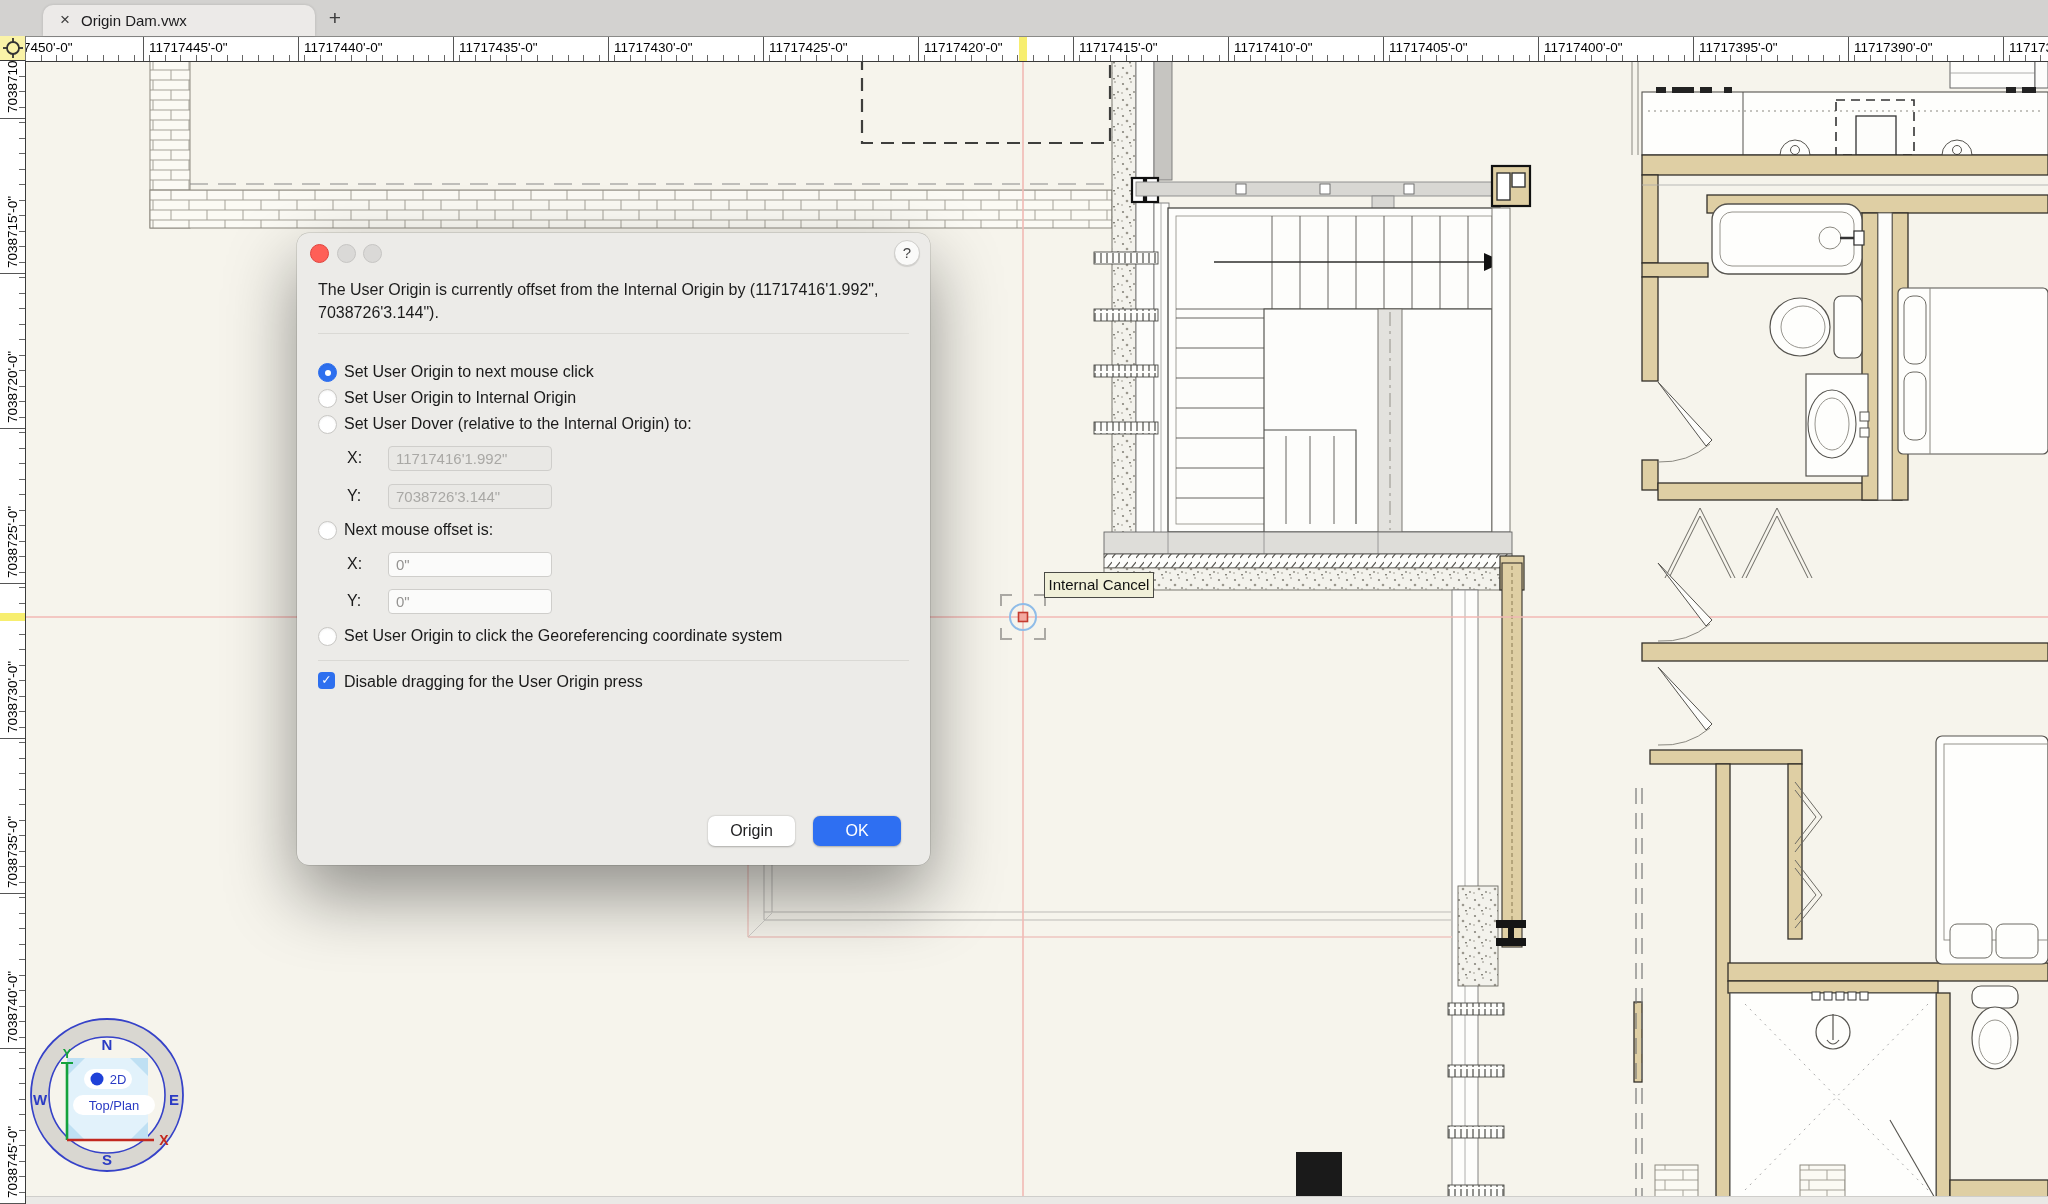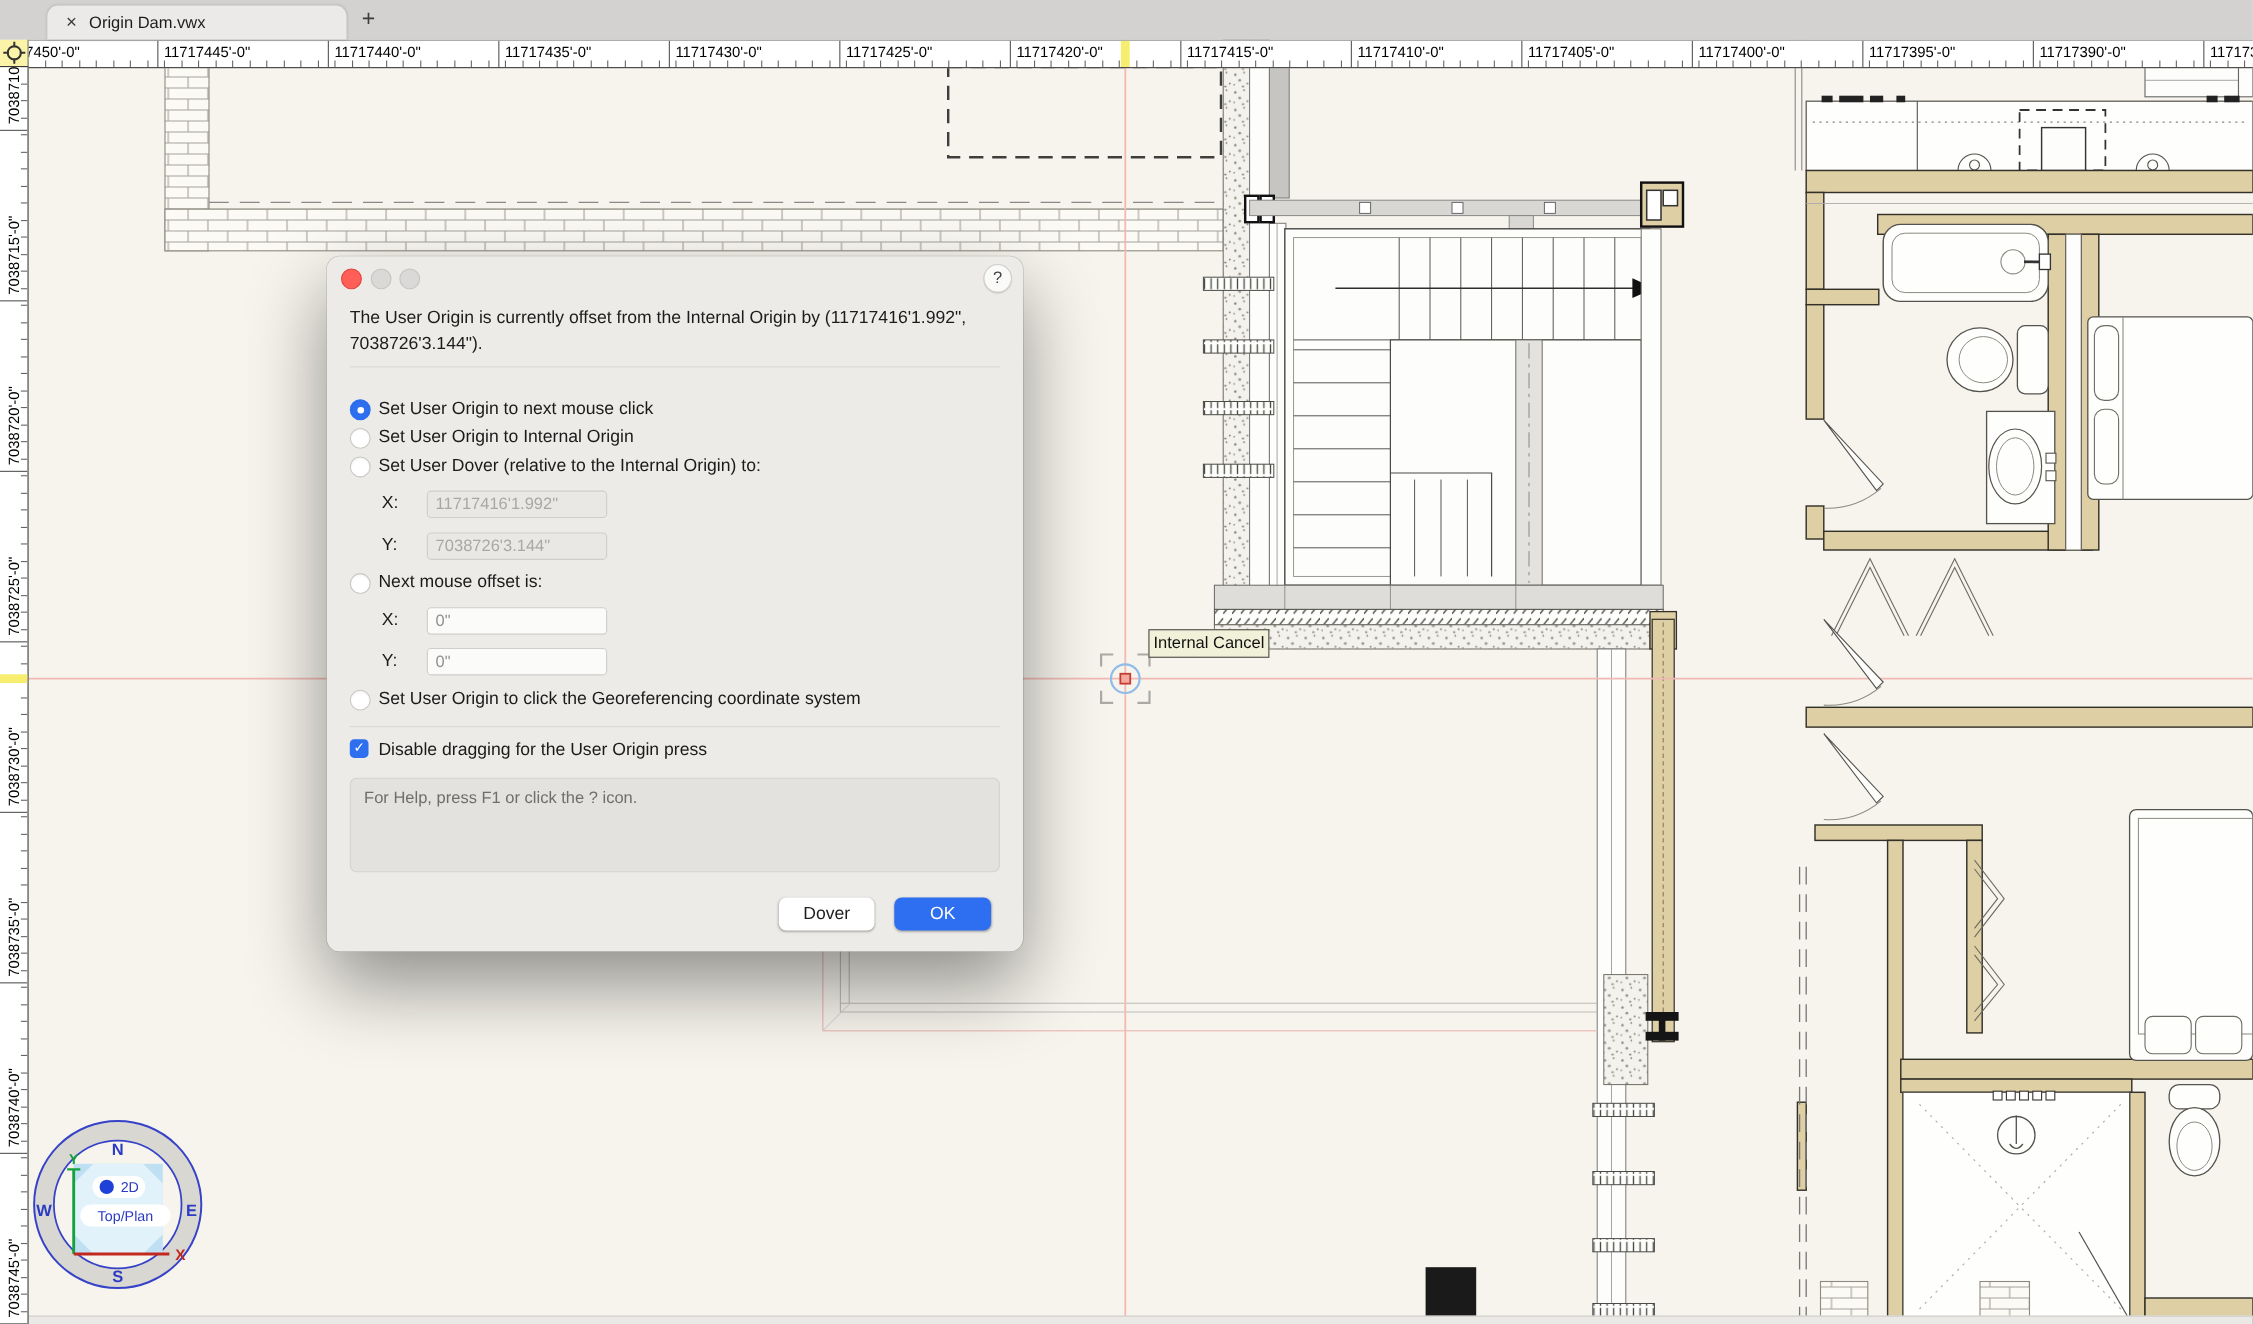--- a/index.html
+++ b/index.html
@@ -714,21 +714,18 @@
       <span class="radio-lab">Set User Origin to click the Georeferencing coordinate system</span>
     </div>
 
     <div class="dlg-sep" style="top:427px"></div>
 
     <div class="chk-row" style="top:439px">
       <span class="chk" id="chk-box">✓</span>
       <span class="chk-lab">Disable dragging for the User Origin press</span>
     </div>
 
-    <div id="dlg-helpbox">
-      <div id="dlg-helptext">For Help, press F1 or click the ? icon.</div>
-    </div>
-
-    <div class="btn" id="btn-cancel">Dover</div>
+
+    <div class="btn" id="btn-cancel">Origin</div>
     <div class="btn" id="btn-ok" style="background: rgb(46, 111, 242);">OK</div>
   </div>
 
 </div>
 
 </body></html>

